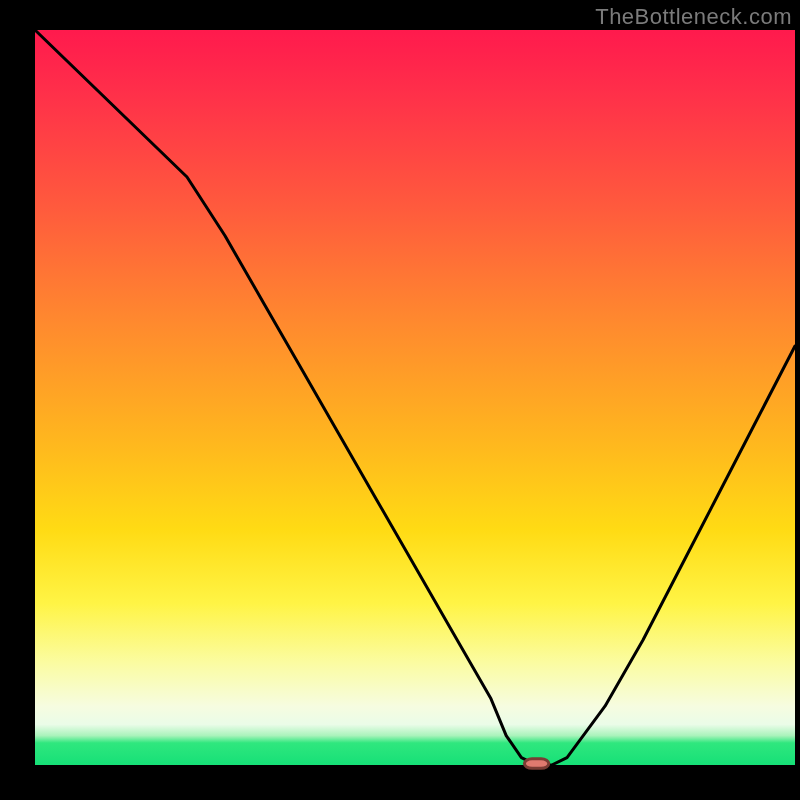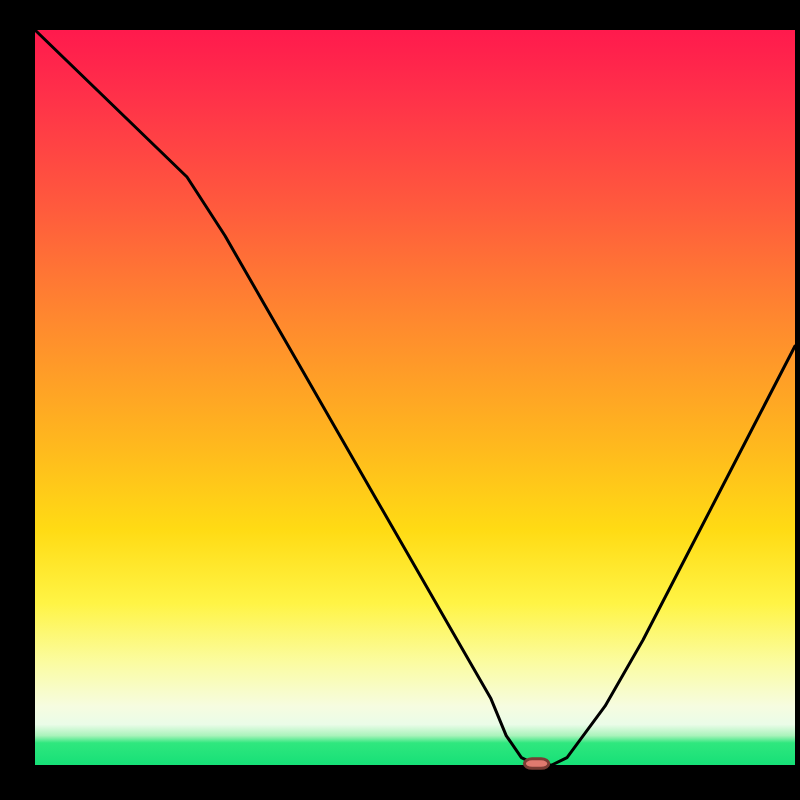--- a/index.html
+++ b/index.html
@@ -73,20 +73,21 @@
     fill: #e07a6f;
     stroke: #7a3c34;
     stroke-width: 0.4;
   }
 </style>
 </head>
 <body>
 
 <div class="stage">
 
+  <div class="attribution">TheBottleneck.com</div>
 
   <div class="plot-frame">
     <div class="gradient"></div>
 
     <svg class="curve" viewBox="0 0 100 100" preserveAspectRatio="none">
       <path d="M0.00 0.00 L5.00 5.00 L10.00 10.00 L15.00 15.00 L20.00 20.00 L25.00 28.00 L30.00 37.00 L35.00 46.00 L40.00 55.00 L45.00 64.00 L50.00 73.00 L55.00 82.00 L60.00 91.00 L62.00 96.00 L64.00 99.00 L66.00 100.00 L68.00 100.00 L70.00 99.00 L75.00 92.00 L80.00 83.00 L85.00 73.00 L90.00 63.00 L95.00 53.00 L100.00 43.00" vector-effect="non-scaling-stroke"></path>
       <rect class="marker" x="64.40" y="99.15" width="3.2" height="1.3" rx="1" ry="1"></rect>
     </svg>
   </div>
 

